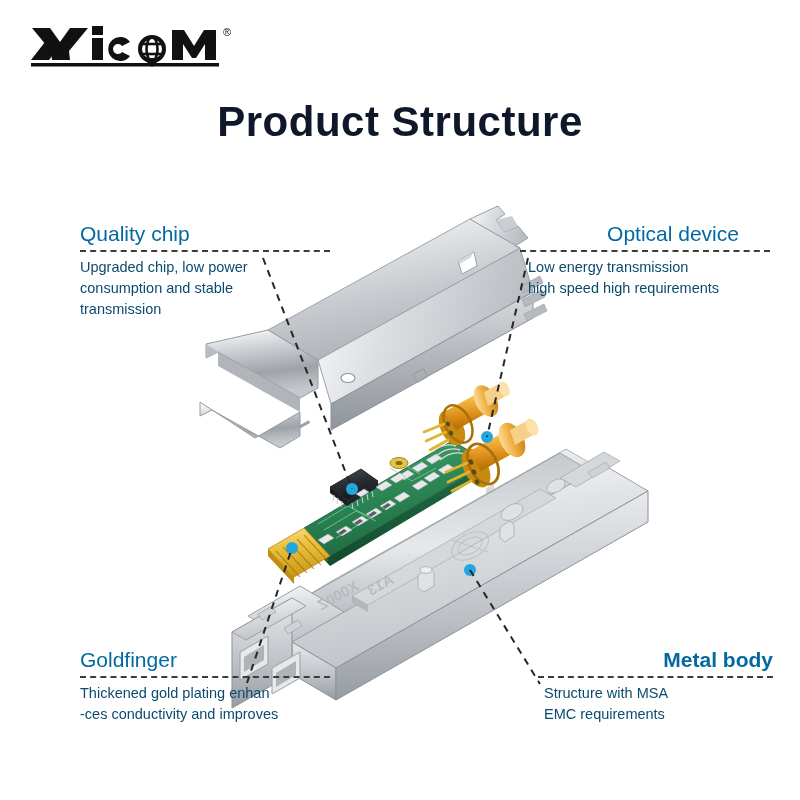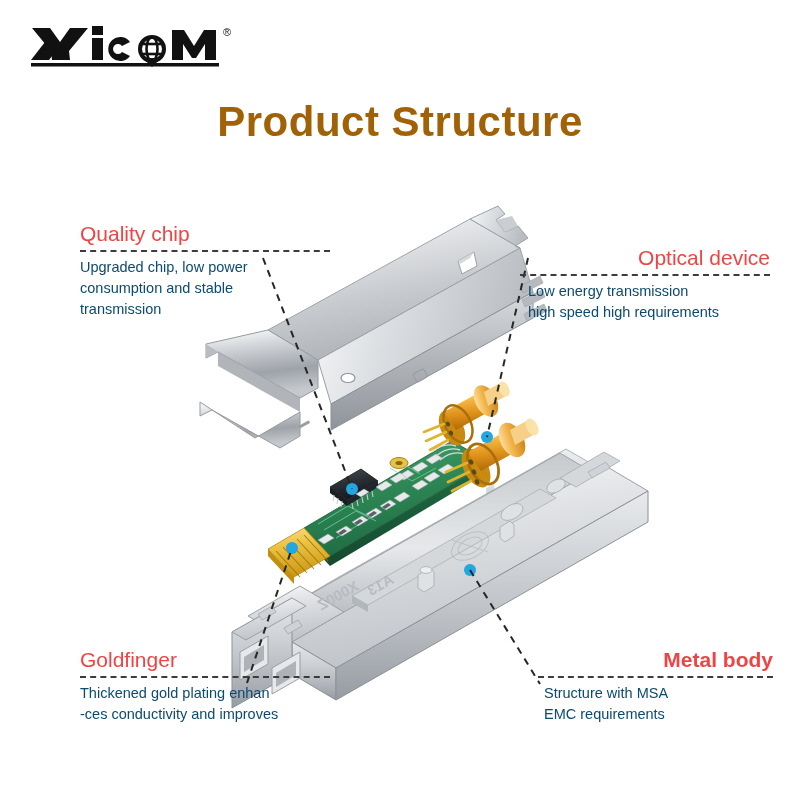--- a/index.html
+++ b/index.html
@@ -31,53 +31,53 @@
 
   
   #page-title {
     position: absolute;
     left: 0;
     top: 98px;
     width: 800px;
     text-align: center;
     font-size: 42px;
     font-weight: bold;
-    color: #a16207;
+    color: #0f172a;
     letter-spacing: 0.5px;
   }
 
   
   .callout {
     position: absolute;
     width: 250px;
   }
   .callout .c-head {
     font-size: 21px;
-    color: #ef4444;
+    color: #0369a1;
     font-weight: normal;
     line-height: 1.1;
     padding-bottom: 5px;
   }
   .callout .c-rule {
     height: 0;
     border-top: 2px dashed #3c3c3c;
     margin-bottom: 5px;
   }
   .callout .c-body {
     font-size: 14.5px;
     line-height: 1.45;
     color: #0c4a6e;
   }
 
   #callout-quality-chip  { left: 80px;  top: 222px; }
   #callout-optical-device{ left: 520px; top: 222px; width: 250px; }
   #callout-goldfinger    { left: 80px;  top: 648px; }
   #callout-metal-body    { left: 538px; top: 648px; width: 235px; }
 
-  #callout-optical-device .c-head { text-align: right; padding-left: 56px; margin-top: 24px; }
+  #callout-optical-device .c-head { text-align: center; padding-left: 56px; }
   #callout-metal-body .c-head     { text-align: right; padding-left: 30px; font-weight: bold; }
   #callout-optical-device .c-body { padding-left: 8px; }
   #callout-metal-body .c-body     { padding-left: 6px; }
 
   
   #illustration {
     position: absolute;
     left: 0;
     top: 0;
     width: 800px;

